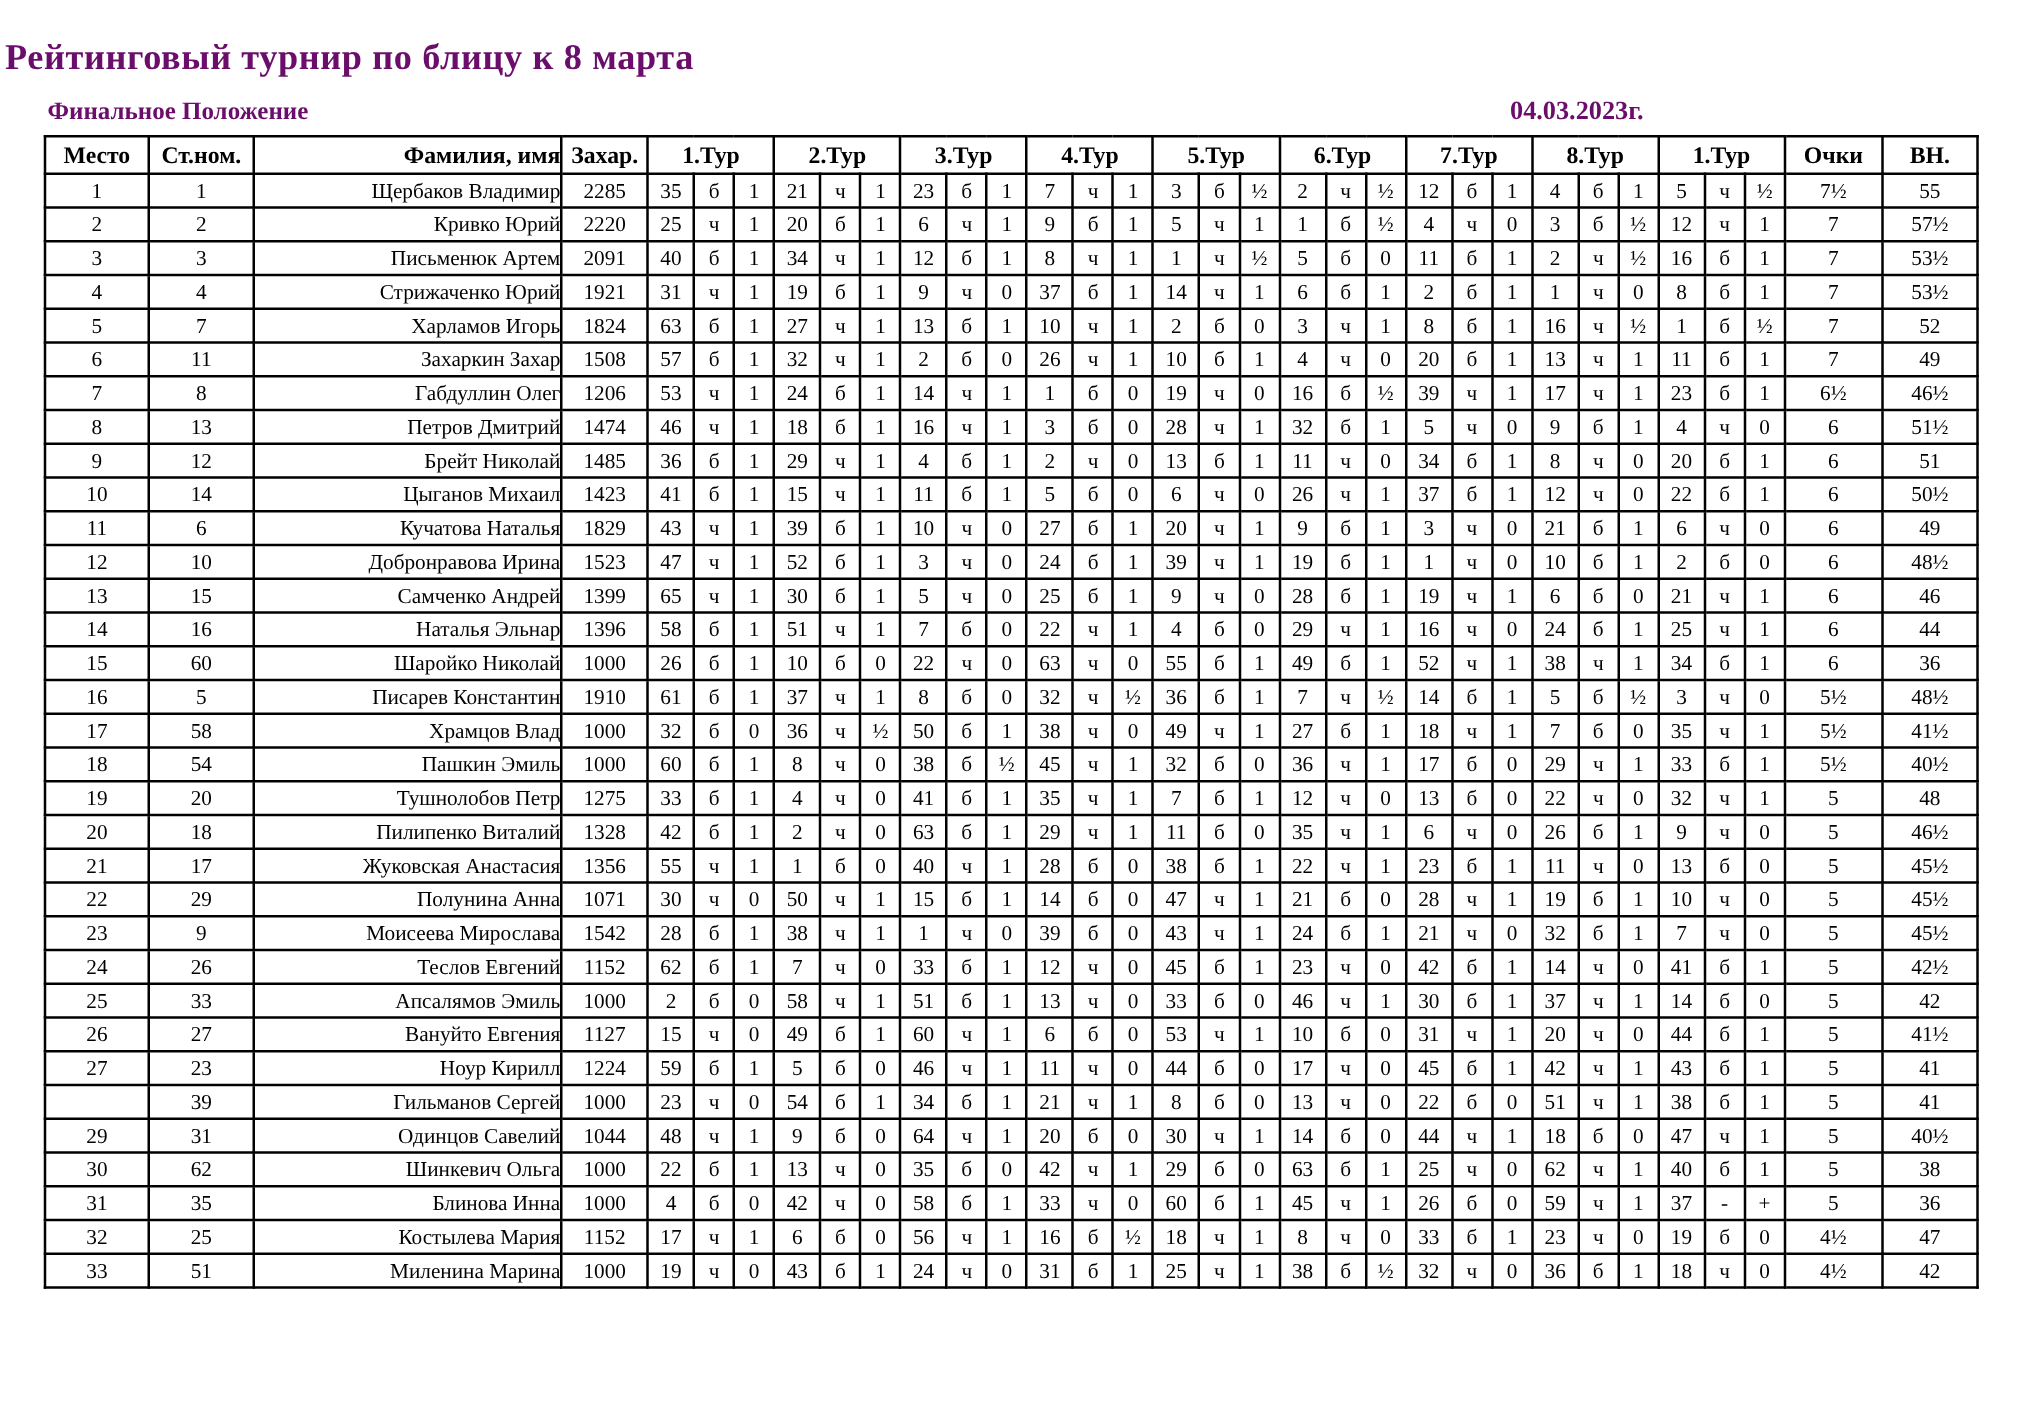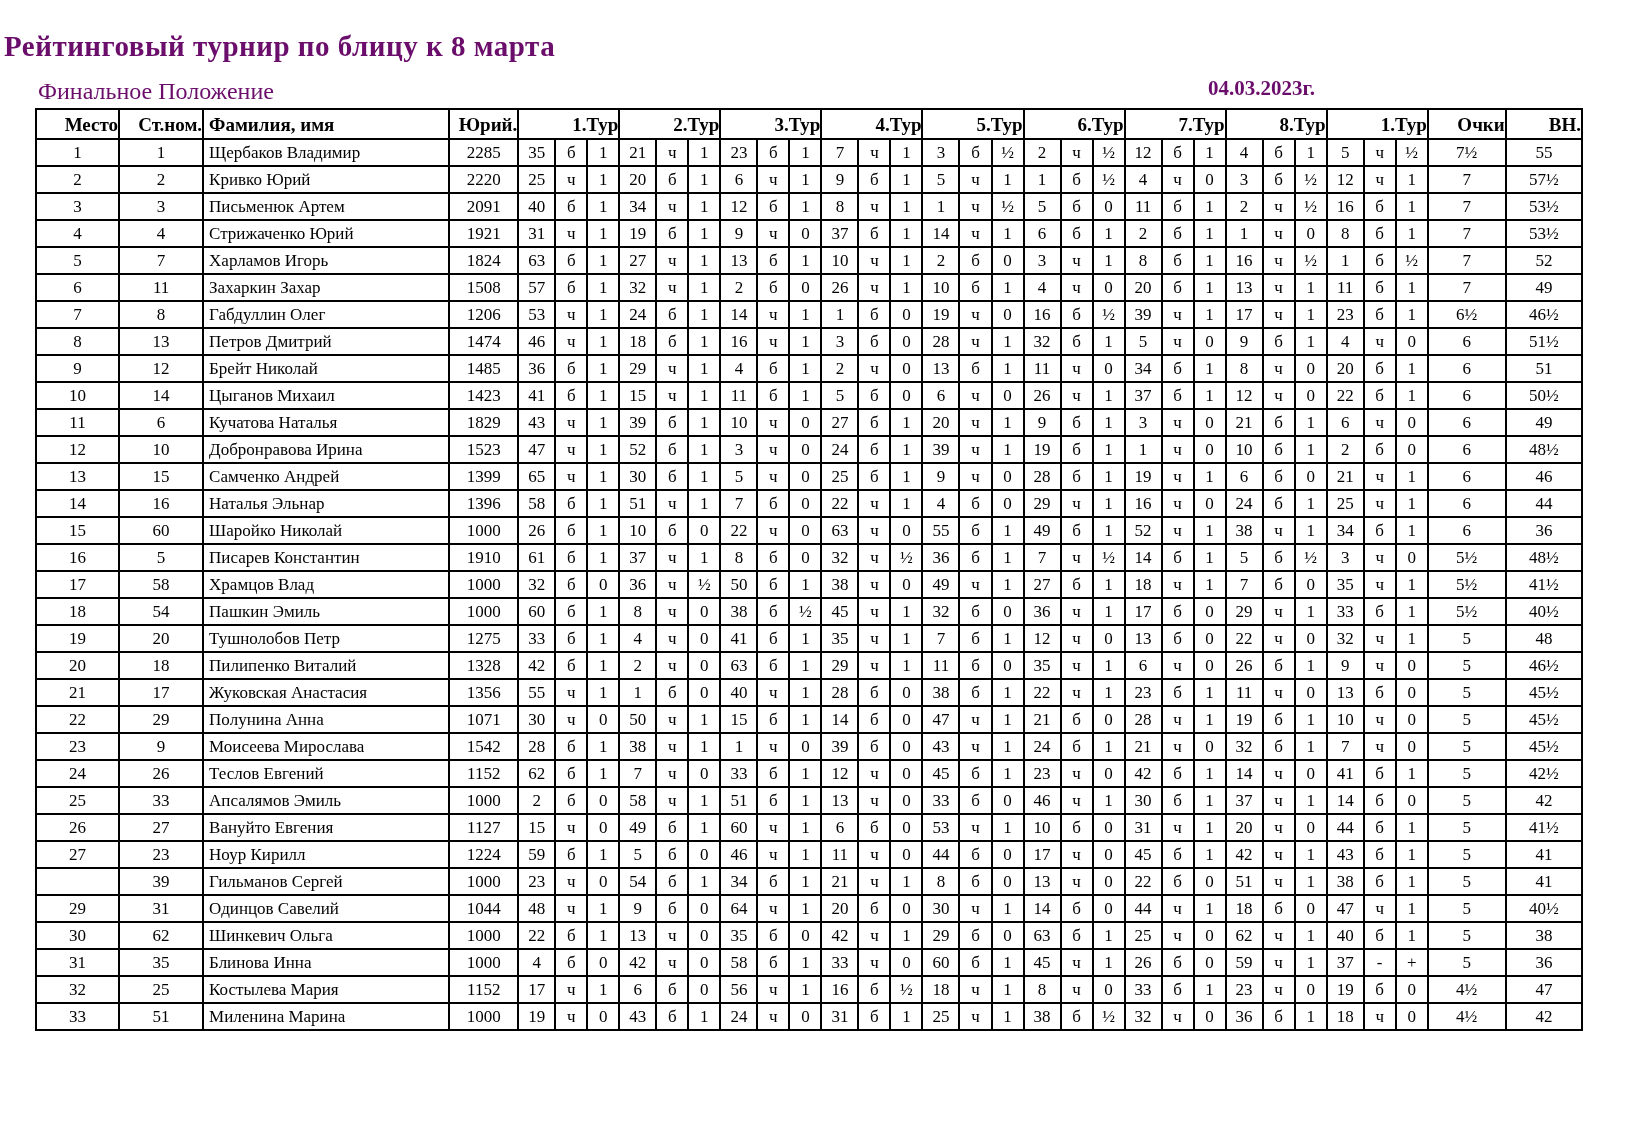--- a/index.html
+++ b/index.html
@@ -6,38 +6,38 @@
   body{
     width:1633px;height:1131px;background:#ffffff;position:relative;
     font-family:"Liberation Serif","DejaVu Serif",serif;color:#000;
   }
   .page-title{
     position:absolute;left:4px;top:30px;width:100%;
     font-size:29px;font-weight:bold;color:#6b0d6b;letter-spacing:.5px;
   }
   .subtitle{
     position:absolute;left:38px;top:78px;
-    font-size:24px;font-weight:normal;color:#6b0d6b;
+    font-size:20px;font-weight:bold;color:#6b0d6b;
   }
   .date{
     position:absolute;left:1208px;top:76px;
     font-size:21px;font-weight:bold;color:#6b0d6b;text-align:right;
   }
   table.standings{
     position:absolute;left:35px;top:108px;width:1548px;
     border-collapse:collapse;table-layout:fixed;background:#fff;
   }
   table.standings th,table.standings td{
     border:2px solid #000;padding:0;text-align:center;vertical-align:middle;
     font-size:17px;line-height:1;overflow:hidden;white-space:nowrap;
   }
-  table.standings th{font-size:19px;font-weight:bold;height:28px;text-align:right;}
+  table.standings th{font-size:19px;font-weight:bold;height:28px;}
   table.standings td{height:25px;}
   table.standings th.h-name, table.standings td.c-name{
-    text-align:left;padding-left:5px;
+    text-align:right;padding-left:5px;
   }
   table.standings td.c-half, table.standings th{font-family:"Liberation Serif","DejaVu Serif",serif;}
 </style>
 </head>
 <body>
 
 <div class="page-title">Рейтинговый турнир по блицу к 8 марта</div>
 <div class="subtitle">Финальное Положение</div>
 <div class="date">04.03.2023г.</div>
 
@@ -75,21 +75,21 @@
       <col style="width: 32px;">
       <col style="width: 32px;">
       <col style="width: 78px;">
       <col style="width: 76px;">
     </colgroup>
   <thead>
       <tr>
         <th>Место</th>
         <th>Ст.ном.</th>
         <th class="h-name">Фамилия, имя</th>
-        <th>Юрий.</th>
+        <th>Захар.</th>
         <th colspan="3">1.Тур</th>
         <th colspan="3">2.Тур</th>
         <th colspan="3">3.Тур</th>
         <th colspan="3">4.Тур</th>
         <th colspan="3">5.Тур</th>
         <th colspan="3">6.Тур</th>
         <th colspan="3">7.Тур</th>
         <th colspan="3">8.Тур</th>
         <th colspan="3">1.Тур</th>
         <th>Очки</th>

